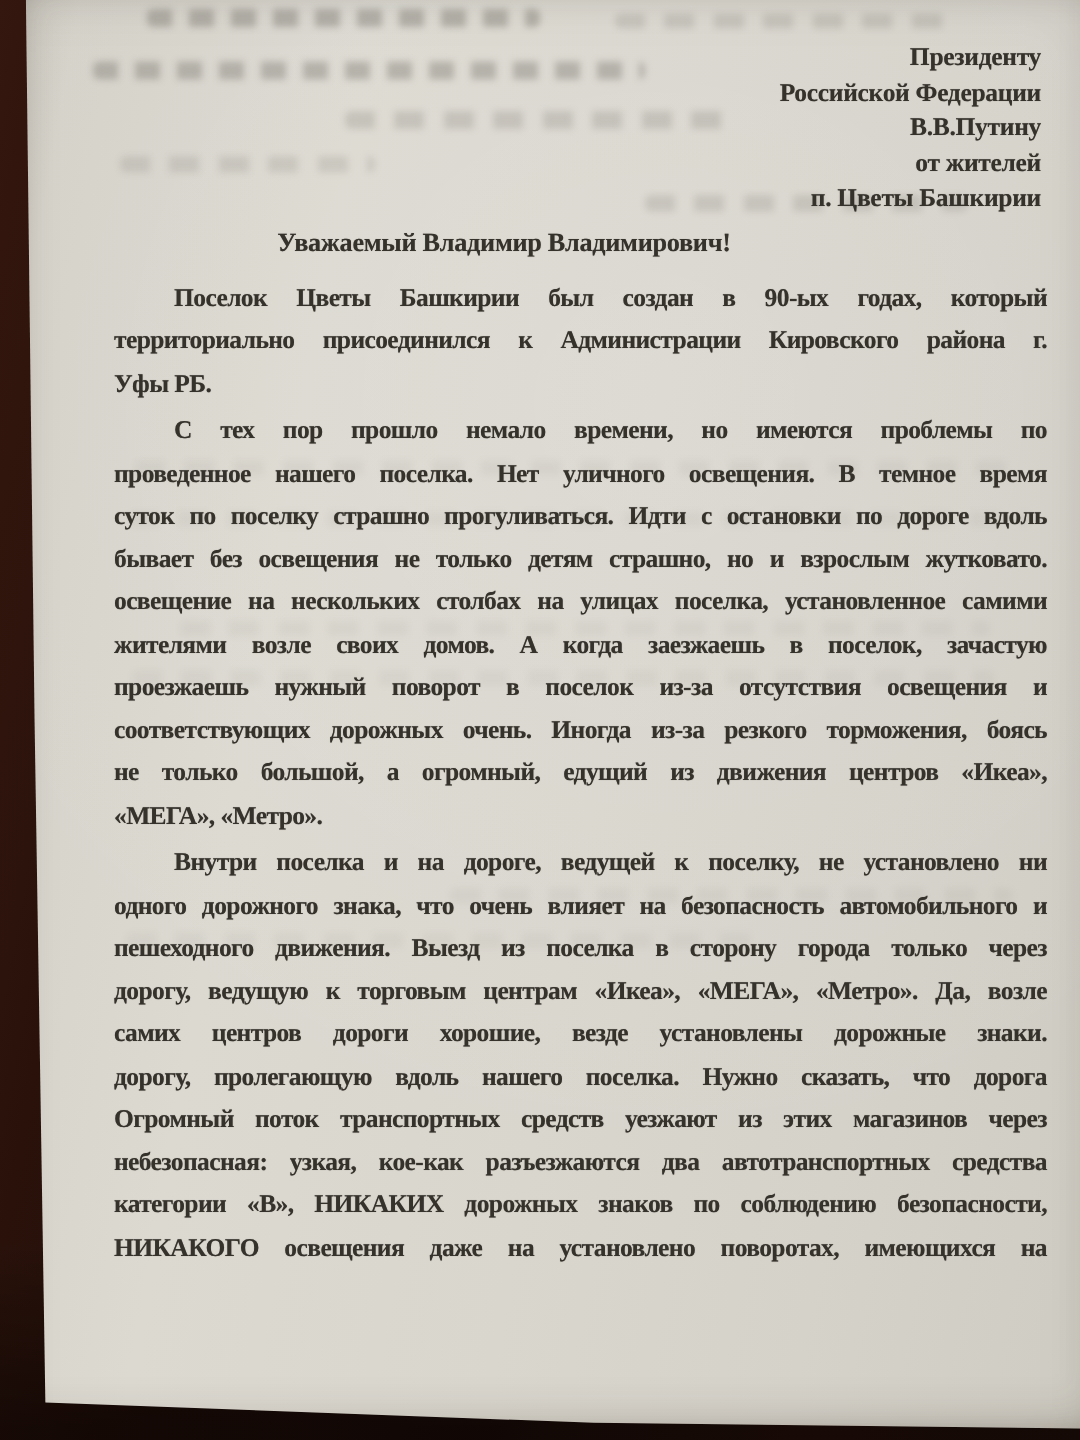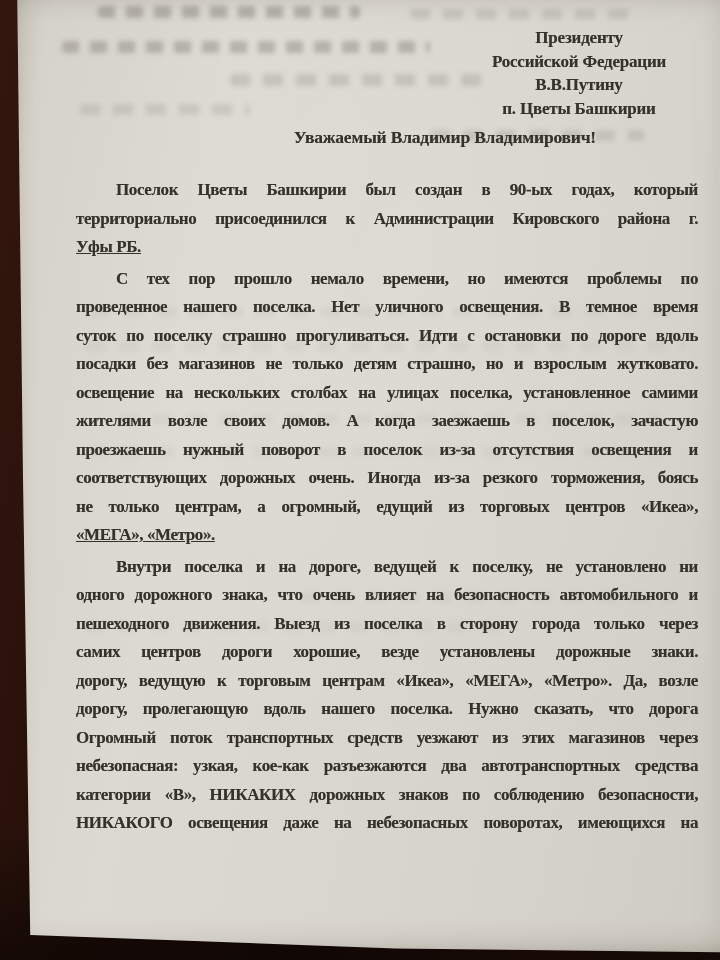--- a/index.html
+++ b/index.html
@@ -31,34 +31,34 @@
     filter:blur(2.4px);
   }
   .bleed.soft{background:repeating-linear-gradient(90deg, rgba(128,125,117,.5) 0 20px, rgba(128,125,117,0) 20px 33px);}
   .content{
     position:absolute;top:26px;left:76px;width:622px;
     color:#35322c;font-weight:700;
     text-shadow:0 0 .5px rgba(52,48,42,.55);
   }
   .recipient{
     width:230px;margin-left:auto;margin-right:4px;
-    text-align:center;font-size:17px;line-height:23.5px;letter-spacing:-0.2px;
+    text-align:right;font-size:17px;line-height:23.5px;letter-spacing:-0.2px;
   }
   .salutation{
-    width:520px;margin-top:6px;text-align:right;
+    width:520px;margin-top:6px;text-align:center;
     font-size:17.5px;line-height:22px;letter-spacing:-0.2px;
   }
-  .body-text{margin-top:28px;}
+  .body-text{margin-top:13px;}
   .para{margin:0 0 3px 0;}
   .line{
     font-size:17px;line-height:28.5px;letter-spacing:-0.4px;
     text-align:justify;text-align-last:justify;white-space:normal;
   }
   .line.indent{text-indent:40px;}
-  .line.last{text-align-last:left;text-decoration:underline;}
+  .line.last{text-align-last:left;}
 </style>
 </head>
 <body>
 
 <div class="scene">
   <div class="paper">
 
     <div class="bleed" style="top:6px;left:98px;width:262px;height:12px;opacity:.55"></div>
     <div class="bleed soft" style="top:9px;left:410px;width:225px;height:10px;opacity:.45"></div>
     <div class="bleed" style="top:41px;left:62px;width:368px;height:12px;opacity:.5"></div>
@@ -70,50 +70,51 @@
     <div class="bleed soft" style="top:414px;left:120px;width:540px;height:10px;opacity:.15"></div>
     <div class="bleed soft" style="top:447px;left:88px;width:575px;height:10px;opacity:.14"></div>
     <div class="bleed soft" style="top:592px;left:300px;width:375px;height:10px;opacity:.16"></div>
     <div class="bleed soft" style="top:622px;left:84px;width:420px;height:10px;opacity:.14"></div>
 
     <div class="content">
       <div class="recipient" id="recipient">
           <div>Президенту</div>
           <div>Российской Федерации</div>
           <div>В.В.Путину</div>
+          <div>от  жителей</div>
           <div>п. Цветы Башкирии</div>
         </div>
       <div class="salutation">Уважаемый Владимир Владимирович!</div>
       <div class="body-text" id="paragraphs">
           <div class="para">
             <div class="line indent">Поселок Цветы Башкирии был создан в 90-ых годах, который</div>
             <div class="line">территориально присоединился к Администрации Кировского района г.</div>
             <div class="line last">Уфы РБ.</div>
           </div>
           <div class="para">
             <div class="line indent">С тех пор прошло немало времени, но имеются проблемы по</div>
             <div class="line">проведенное нашего поселка. Нет  уличного освещения. В темное время</div>
             <div class="line">суток по поселку страшно прогуливаться.  Идти с остановки по дороге вдоль</div>
-            <div class="line">посадки без  магазинов  не только детям страшно, но и взрослым жутковато.</div>
+            <div class="line">бывает без  освещения  не только детям страшно, но и взрослым жутковато.</div>
             <div class="line">освещение на нескольких столбах на улицах поселка, установленное самими</div>
             <div class="line">жителями возле своих домов. А когда заезжаешь в поселок, зачастую</div>
             <div class="line">проезжаешь нужный поворот в поселок из-за отсутствия освещения и</div>
             <div class="line">соответствующих дорожных очень. Иногда из-за резкого торможения, боясь</div>
-            <div class="line">не только центрам, а огромный, едущий из торговых центров «Икеа»,</div>
+            <div class="line">не только большой, а огромный, едущий из движения центров «Икеа»,</div>
             <div class="line last">«МЕГА», «Метро».</div>
           </div>
           <div class="para">
             <div class="line indent">Внутри поселка и на дороге, ведущей к поселку, не установлено ни</div>
             <div class="line">одного дорожного знака, что очень влияет на безопасность автомобильного и</div>
             <div class="line">пешеходного движения. Выезд из поселка в сторону города только через</div>
+            <div class="line">дорогу, ведущую к торговым центрам «Икеа», «МЕГА», «Метро». Да, возле</div>
             <div class="line">самих центров дороги хорошие, везде установлены дорожные знаки.</div>
-            <div class="line">дорогу, ведущую к торговым центрам «Икеа», «МЕГА», «Метро». Да, возле</div>
             <div class="line">дорогу, пролегающую вдоль нашего поселка. Нужно сказать, что дорога</div>
             <div class="line">Огромный поток транспортных средств уезжают из этих магазинов через</div>
             <div class="line">небезопасная: узкая, кое-как разъезжаются два автотранспортных средства</div>
             <div class="line">категории «В», НИКАКИХ дорожных знаков по соблюдению безопасности,</div>
-            <div class="line">НИКАКОГО освещения даже на небезопасных поворотах, имеющихся на</div>
+            <div class="line">НИКАКОГО освещения даже на установлено поворотах, имеющихся на</div>
           </div>
         </div>
     </div>
 
   </div>
 </div>
 
 </body></html>

